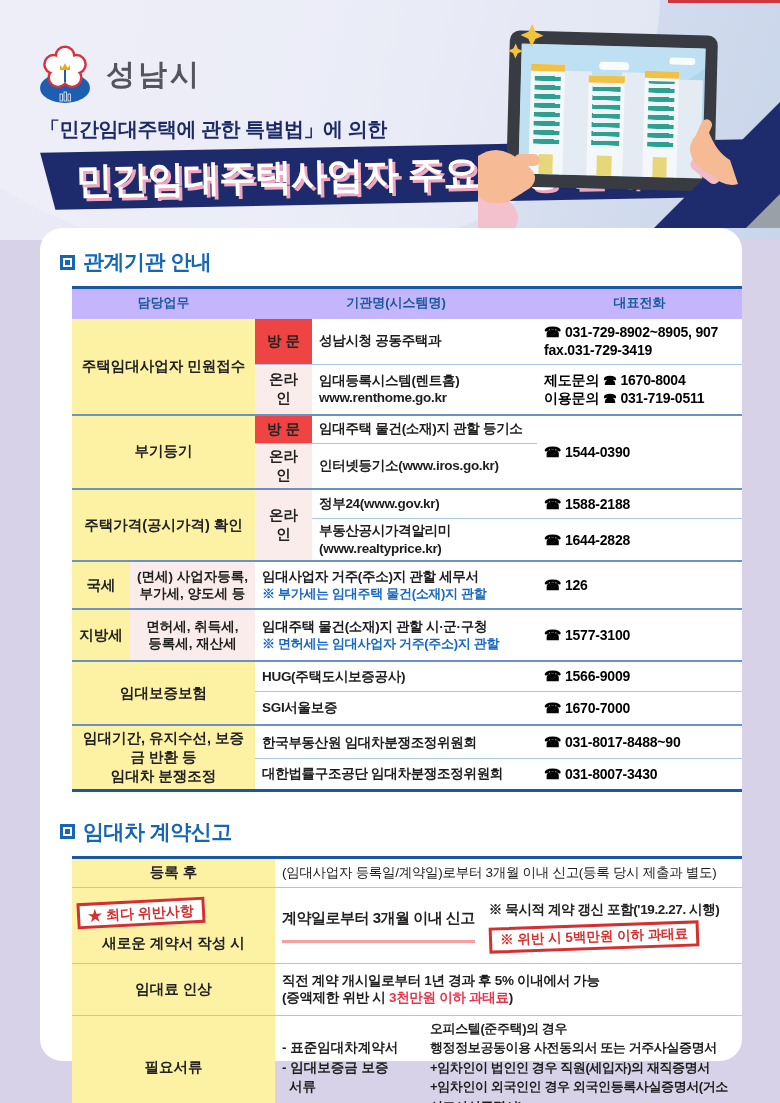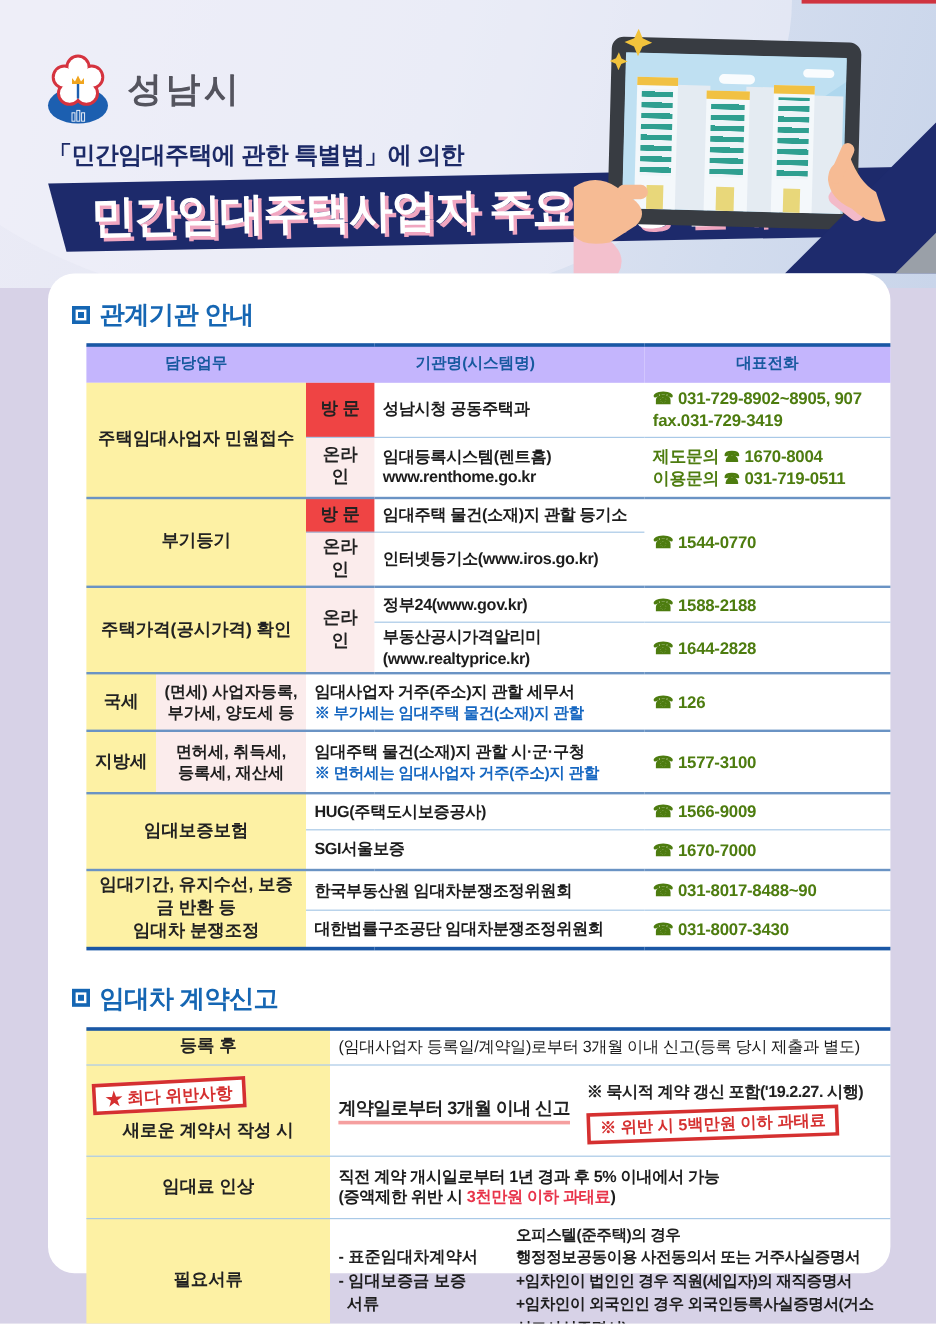--- a/index.html
+++ b/index.html
@@ -58,39 +58,39 @@
           border-top:3px solid #1a57a5; border-bottom:3px solid #1a57a5; }
   td,th { padding:3px 7px; vertical-align:middle; line-height:1.3; }
   th { background:#c4b5fd; color:#17599f; font-size:13px; font-weight:700; height:31px; }
   .yel  { background:#fdf1a4; }
   .pyel { background:#ef4444; }
   .ppink{ background:#fbecec; }
   .ctr  { text-align:center; }
   .duty { font-size:14.5px; font-weight:700; color:#222; }
   .sub  { font-size:14.5px; font-weight:700; color:#222; }
   .org  { font-size:13.5px; font-weight:600; color:#1c1c1c; letter-spacing:-0.3px; }
-  .tel  { font-size:14px;  font-weight:600; color:#4d7c0f; letter-spacing:-0.2px; white-space:nowrap;margin-left:42px; }
+  .tel  { font-size:14px;  font-weight:600; color:#000000; letter-spacing:-0.2px; white-space:nowrap;margin-left:42px; }
   .bnote{ color:#1667c1; font-weight:700; font-size:13px; }
   tr.thin  > td { border-top:1px solid #a9c9e7; }
   tr.thick > td { border-top:2px solid #6a93c4; }
 
   
   .method { display:flex; align-items:center; gap:7px; margin:2px 0 8px 30px; }
   .method .dot { width:8px; height:8px; border-radius:50%; background:#e8485a; }
   .method .mtxt { font-size:14.5px; font-weight:700; color:#222; letter-spacing:-0.3px; }
   .stamp {
     display:inline-block; border:3px solid #d53030; color:#d53030;
     font-weight:800; padding:1px 8px; transform:rotate(-3deg);
     background:#fff; white-space:nowrap;
   }
   .s2r2-left { display:flex; flex-direction:column; align-items:center; }
   .s2r2-left .stamp { align-self:flex-start; margin:2px 0 8px -2px; font-size:14px; }
   .s2r2-right { display:flex; align-items:center; gap:14px; }
   .u-main { font-size:15px; font-weight:800; color:#222; border-bottom:3px solid #f59f9f;
-            padding-bottom:1px; white-space:nowrap; letter-spacing:-0.5px; }
+            padding-bottom:13px; white-space:nowrap; letter-spacing:-0.5px; }
   .r2col { display:flex; flex-direction:column; gap:6px; align-items:flex-start; }
   .r2note { font-size:13.5px; font-weight:700; color:#222; letter-spacing:-0.4px; }
   .redtxt { color:#e8344a; }
   .docs { display:flex; gap:10px; align-items:center; }
   .docs .dleft { width:138px; font-size:13.5px; font-weight:600; line-height:1.45; flex:none; }
   .docs .dright{ font-size:13px; font-weight:600; line-height:1.5; letter-spacing:-0.4px; }
   .docs .dright .strong { font-weight:800; }
 </style>
 </head>
 <body>
@@ -243,21 +243,21 @@
       <td class="tel">
         <div>제도문의 ☎ 1670-8004</div>
             <div>이용문의 ☎ 031-719-0511</div>
       </td>
     </tr>
 
     <tr class="thick" style="height:29px">
       <td colspan="2" rowspan="2" class="yel ctr duty">부기등기</td>
       <td class="pyel ctr sub">방 문</td>
       <td class="org">임대주택 물건(소재)지 관할 등기소</td>
-      <td rowspan="2" class="tel">☎ 1544-0770</td>
+      <td rowspan="2" class="tel">☎ 1544-0390</td>
     </tr>
     <tr class="thin" style="height:27px">
       <td class="ppink ctr sub">온라인</td>
       <td class="org">인터넷등기소(www.iros.go.kr)</td>
     </tr>
 
     <tr class="thick" style="height:30px">
       <td colspan="2" rowspan="2" class="yel ctr duty">주택가격(공시가격) 확인</td>
       <td rowspan="2" class="ppink ctr sub">온라인</td>
       <td class="org">정부24(www.gov.kr)</td>

